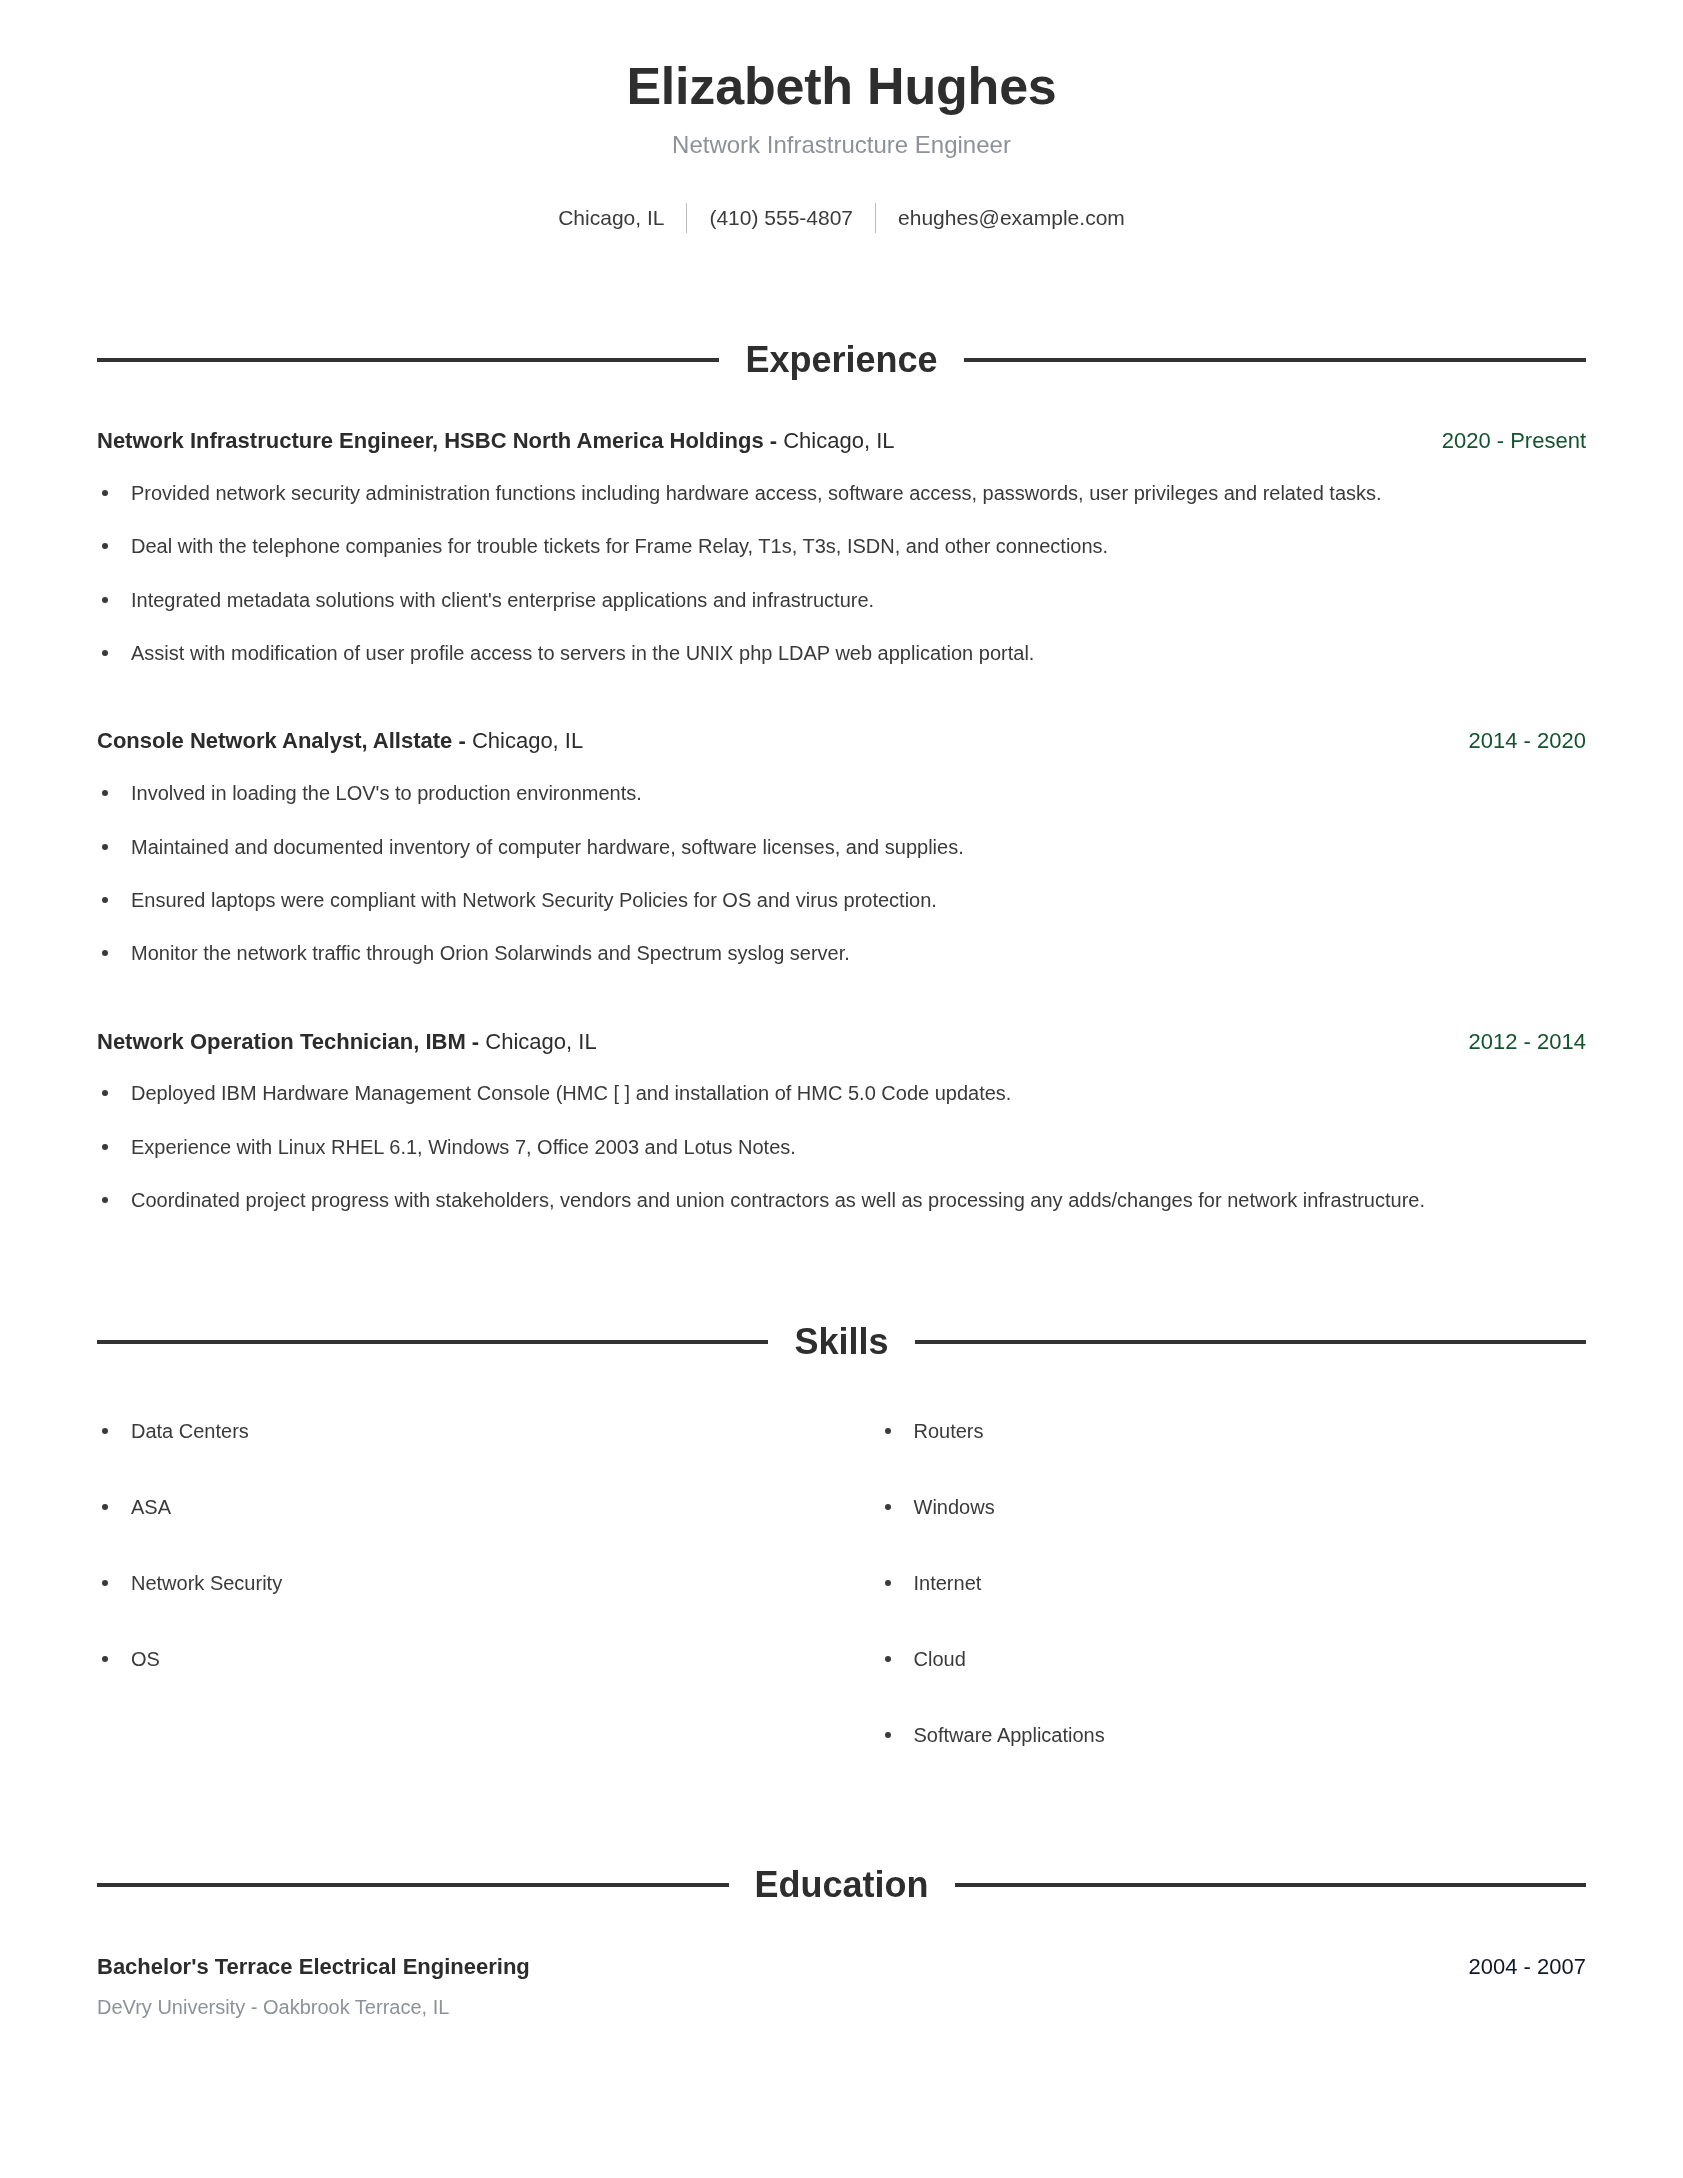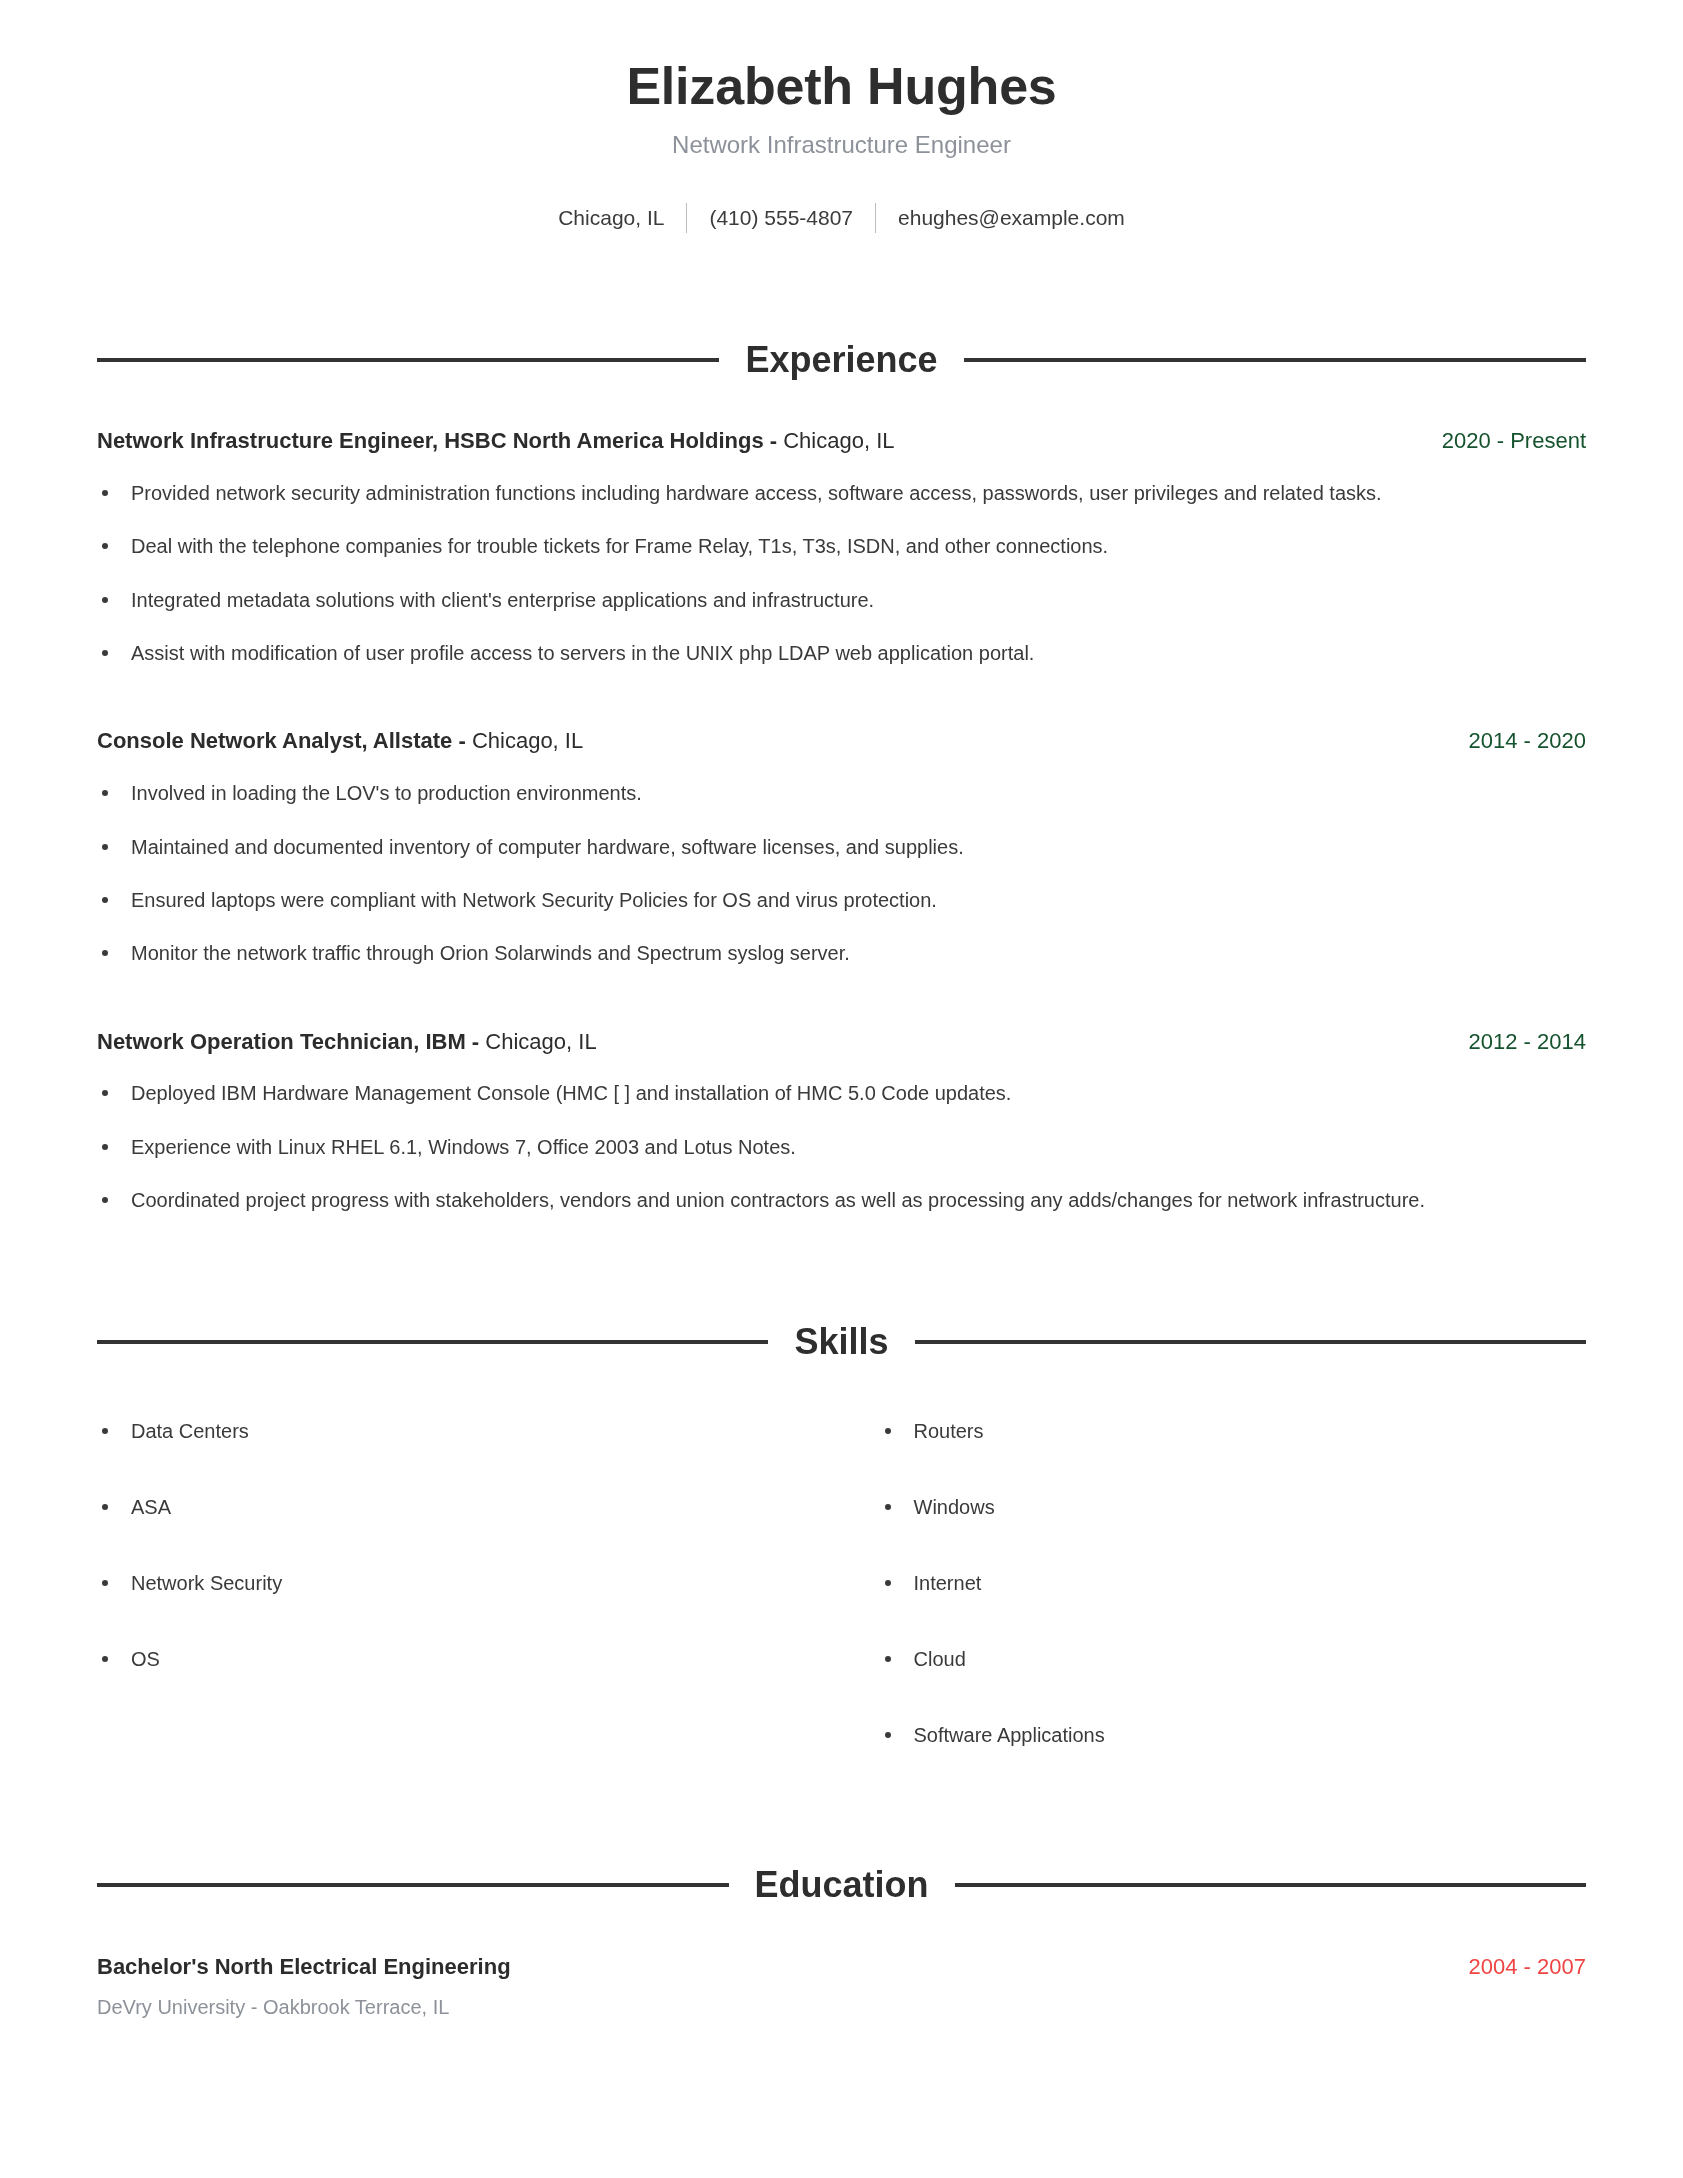--- a/index.html
+++ b/index.html
@@ -173,21 +173,21 @@
     align-items: baseline;
     width: 100%;
   }
   .edu-degree {
     font-size: 22px;
     font-weight: bold;
     color: #2c2c2c;
   }
   .edu-dates {
     font-size: 22px;
-    color: #ef4444;
+    color: #0f172a;
     white-space: nowrap;
   }
   .edu-school {
     font-size: 20px;
     color: #8d929a;
     margin-top: 16px;
   }
 
   
   .sp-exp-head { margin-top: 109px; }
@@ -298,21 +298,21 @@
   </div>
 
   <div class="section">
     <div class="section-head sp-edu-head">
       <span class="section-rule"></span>
       <span class="section-title">Education</span>
       <span class="section-rule"></span>
     </div>
     <div class="sp-edu-body">
       <div class="edu-head">
-        <div class="edu-degree">Bachelor's North Electrical Engineering</div>
+        <div class="edu-degree">Bachelor's Terrace Electrical Engineering</div>
         <div class="edu-dates">2004 - 2007</div>
       </div>
       <div class="edu-school">DeVry University - Oakbrook Terrace, IL</div>
     </div>
   </div>
 
 </div>
 
 
 </body></html>

